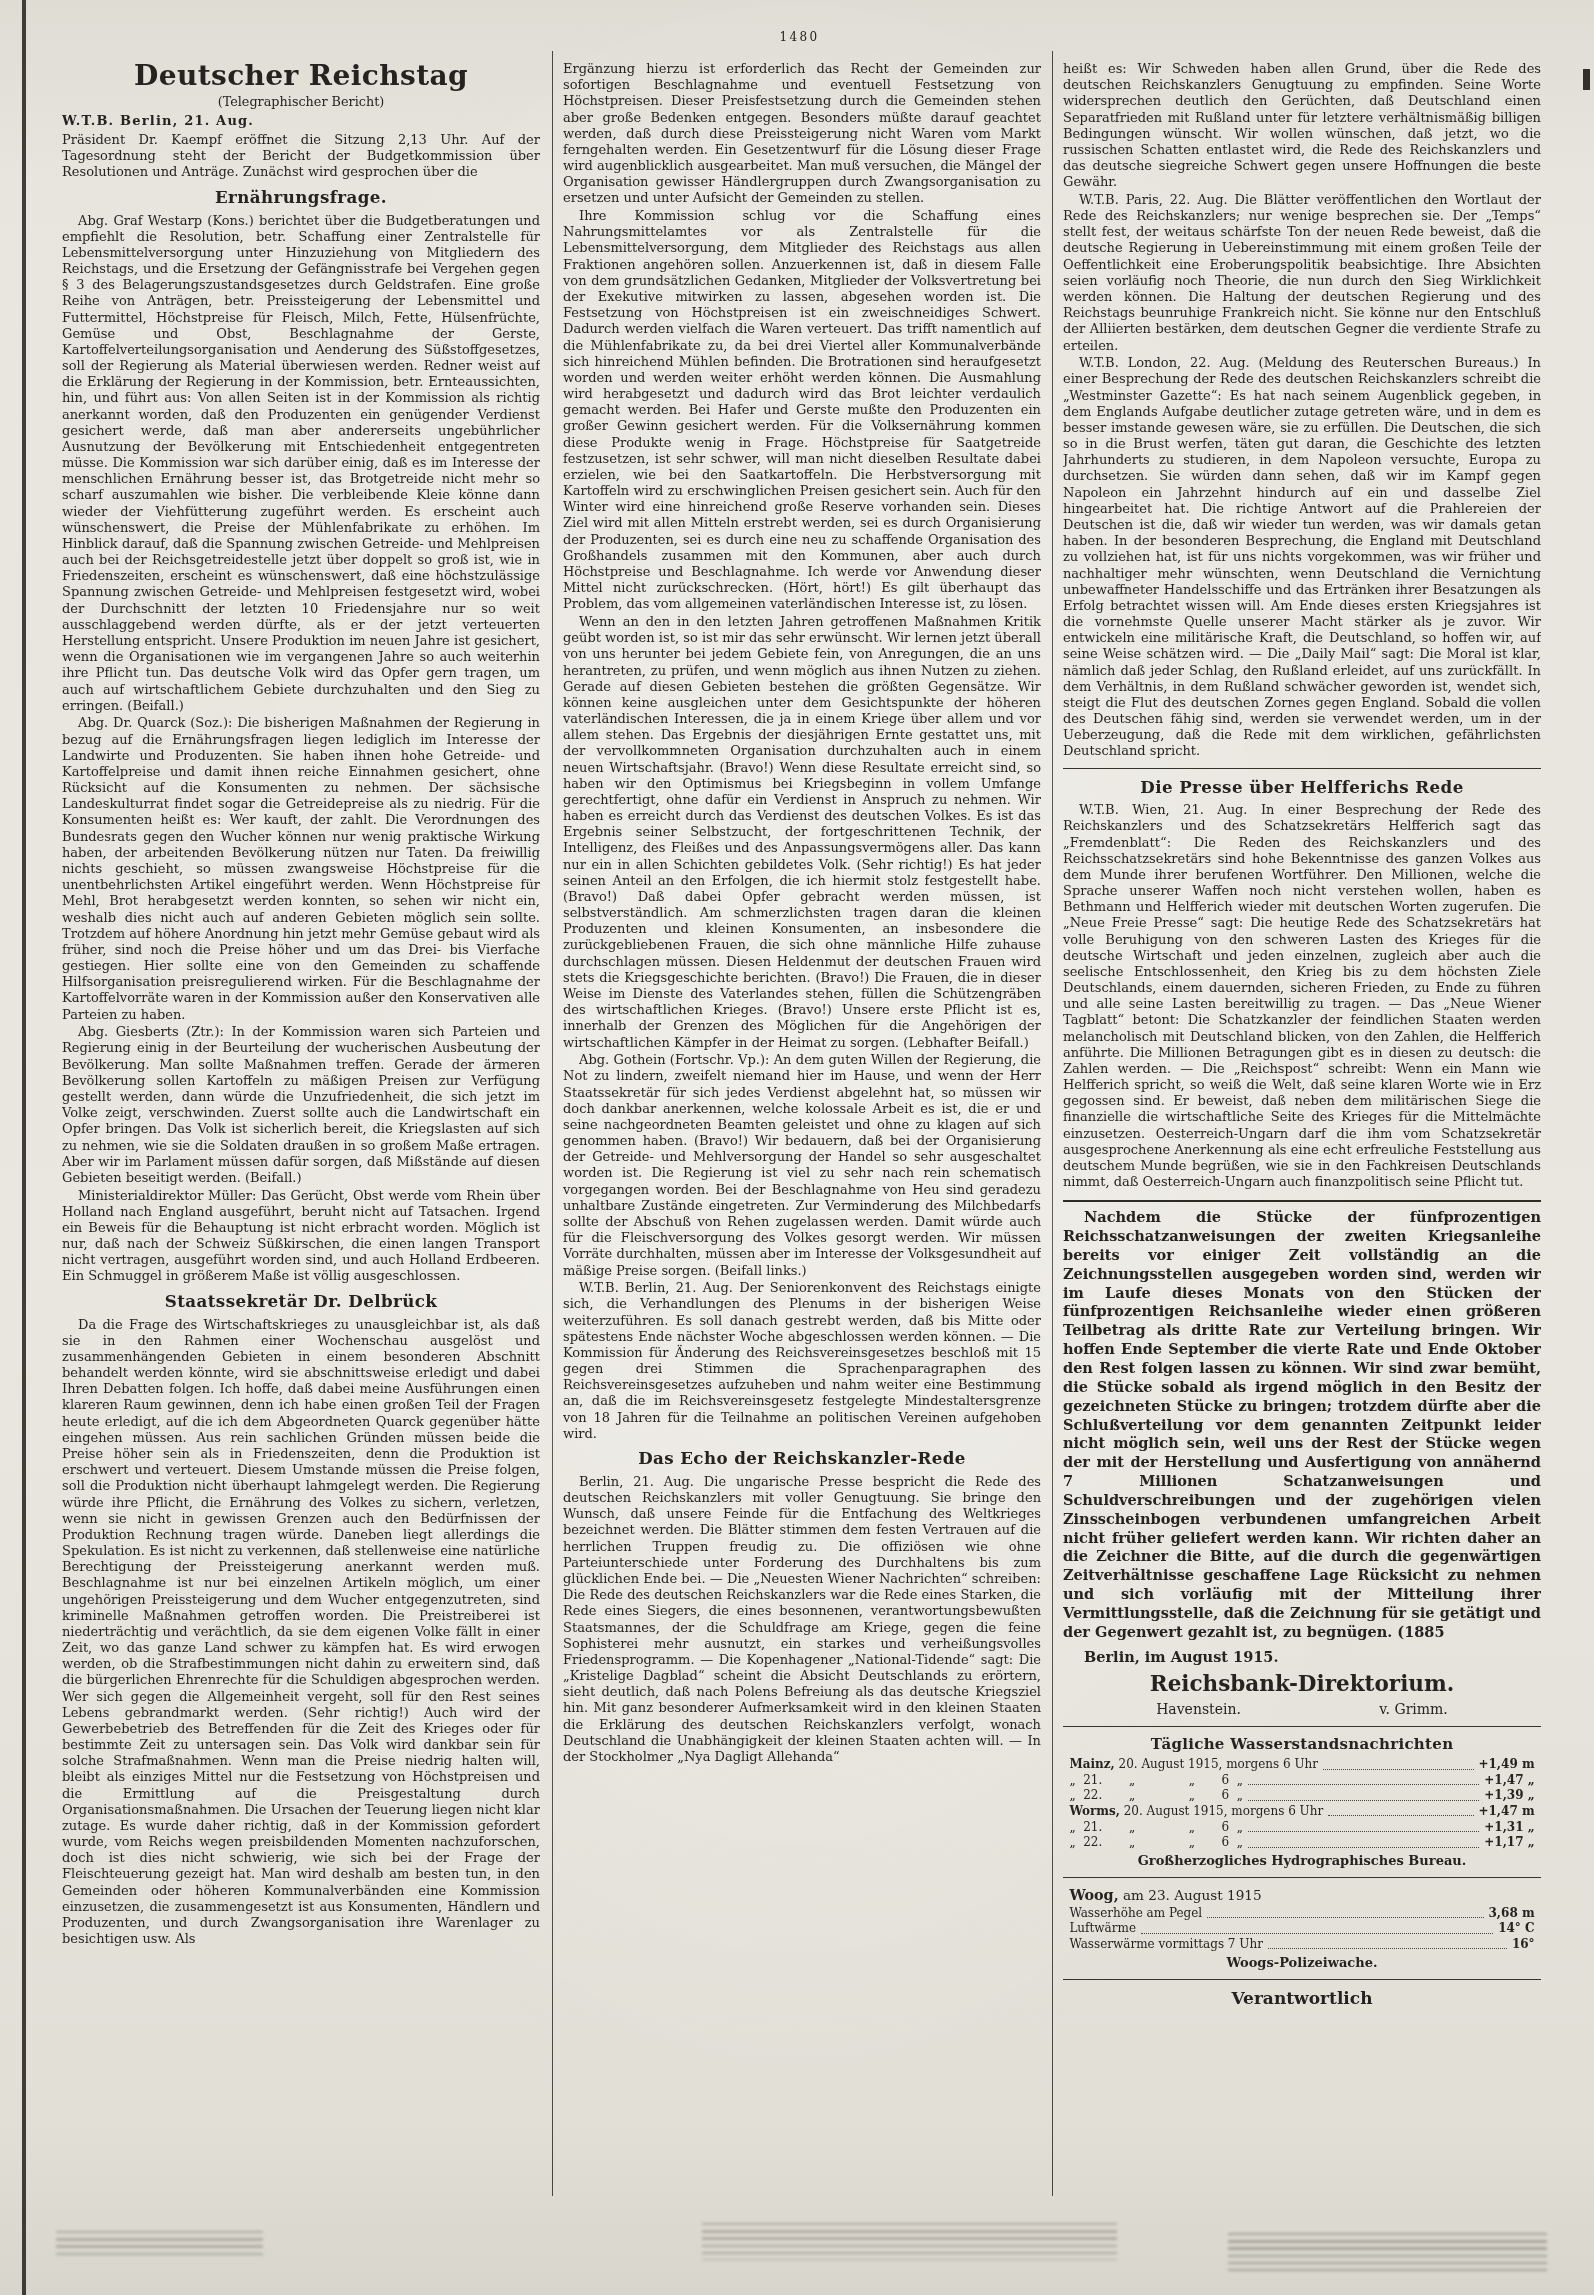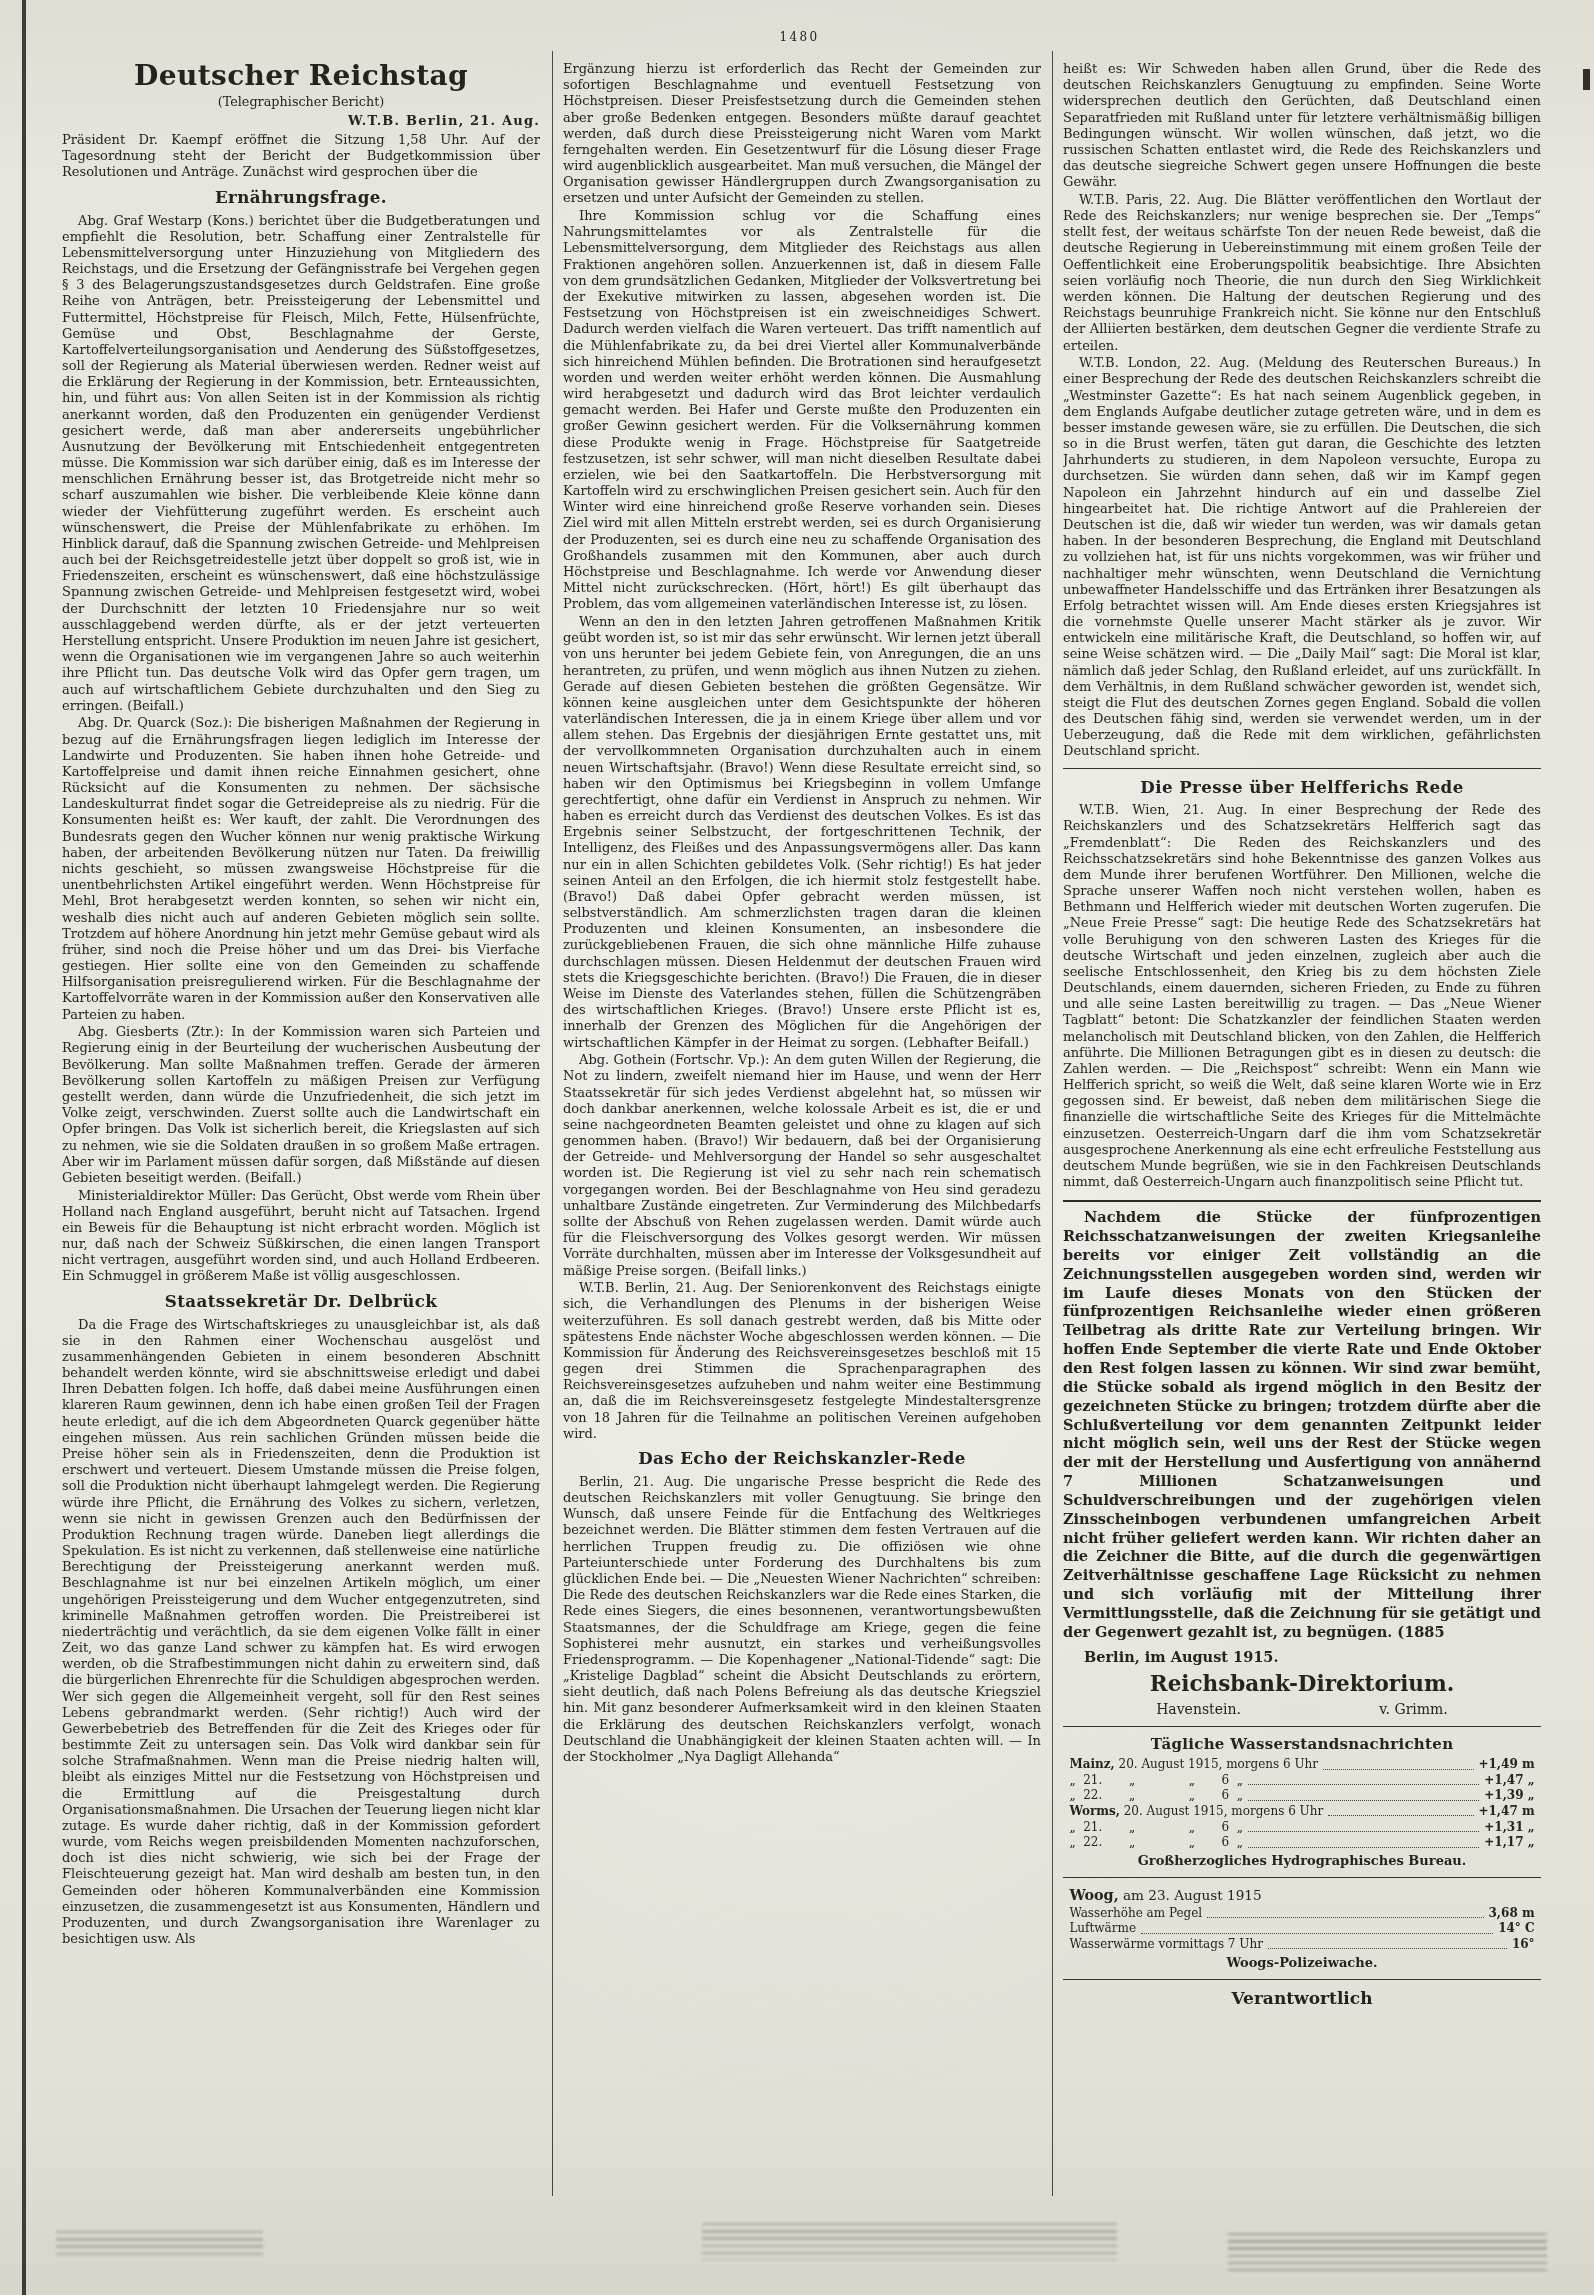--- a/index.html
+++ b/index.html
@@ -15,21 +15,21 @@
   .edge-right-mark{position:absolute;right:4.8px;top:69px;width:7.2px;height:21px;background:#33302b;filter:blur(0.6px);}
   .page-number{position:absolute;top:30px;left:48px;width:1503px;text-align:center;font-size:12px;letter-spacing:2.4px;}
   .vrule{position:absolute;top:51px;height:2145px;width:1.3px;background:linear-gradient(#2e2a25,#4a453d 50%,#2e2a25);opacity:.85;}
   .vrule1{left:552px;} .vrule2{left:1052px;}
   .col{position:absolute;top:61px;width:478px;text-align:justify;font-size:13px;line-height:1.245;height:2153px;overflow:hidden;}
   .col1{left:62px;} .col2{left:563px;} .col3{left:1063px;}
   p{margin:0 0 1.6px 0;text-indent:16px;hyphens:none;}
   p.noindent{text-indent:0;}
   h1.main-head{margin:0 0 3.2px 0;text-align:center;font-size:28px;font-weight:bold;letter-spacing:0.4px;line-height:1.05;}
   .subhead{text-align:center;font-size:12.8px;margin-bottom:1.6px;}
-  .dateline{text-align:right;font-size:13px;letter-spacing:1.2px;margin:3.2px 0 3.2px 0;font-weight:bold;}
+  .dateline{text-align:left;font-size:13px;letter-spacing:1.2px;margin:3.2px 0 3.2px 0;font-weight:bold;}
   h3.sec{margin:6.4px 0 4.8px 0;text-align:center;font-size:16.7px;font-weight:bold;letter-spacing:0.4px;}
   .rule{border-top:1.3px solid #37332c;margin:8px 32px;}
   .rule.full{margin:8px 0;}
   .rule.heavy{border-top:2px solid #2e2a24;margin:9.6px 0 6.4px 0;}
   .bek-title{text-align:center;font-size:35px;font-weight:bold;margin:3.2px 0 8px 0;letter-spacing:0.8px;}
   .bek-body{font-size:14.5px;line-height:1.3;font-weight:bold;text-indent:21px;}
   .bek-place{font-size:14.5px;font-weight:bold;margin-top:6.4px;text-indent:21px;}
   .bek-org{text-align:center;font-size:21.5px;font-weight:bold;margin:4.8px 0 3.2px 0;}
   .bek-sigs{display:flex;justify-content:space-around;font-size:14px;margin:1.6px 24px 6.4px 24px;}
   .ws-title{text-align:center;font-size:15px;font-weight:bold;margin:3.2px 0 3.2px 0;letter-spacing:0.3px;}
@@ -55,21 +55,21 @@
 
 <div class="page-number">1480</div>
 
 <div class="vrule vrule1"></div>
 <div class="vrule vrule2"></div>
 
 <div class="col col1">
   <h1 class="main-head">Deutscher Reichstag</h1>
   <div class="subhead">(Telegraphischer Bericht)</div>
   <div class="dateline">W.T.B. Berlin, 21. Aug.</div>
-  <p class="noindent">Präsident Dr. Kaempf eröffnet die Sitzung 1,58 Uhr. Auf der Tagesordnung steht der Bericht der Budgetkommission über Resolutionen und Anträge. Zunächst wird gesprochen über die</p>
+  <p class="noindent">Präsident Dr. Kaempf eröffnet die Sitzung 2,13 Uhr. Auf der Tagesordnung steht der Bericht der Budgetkommission über Resolutionen und Anträge. Zunächst wird gesprochen über die</p>
   <h3 class="sec">Ernährungsfrage.</h3>
   <p>Abg. Graf Westarp (Kons.) berichtet über die Budgetberatungen und empfiehlt die Resolution, betr. Schaffung einer Zentralstelle für Lebensmittelversorgung unter Hinzuziehung von Mitgliedern des Reichstags, und die Ersetzung der Gefängnisstrafe bei Vergehen gegen § 3 des Belagerungszustandsgesetzes durch Geldstrafen. Eine große Reihe von Anträgen, betr. Preissteigerung der Lebensmittel und Futtermittel, Höchstpreise für Fleisch, Milch, Fette, Hülsenfrüchte, Gemüse und Obst, Beschlagnahme der Gerste, Kartoffelverteilungsorganisation und Aenderung des Süßstoffgesetzes, soll der Regierung als Material überwiesen werden. Redner weist auf die Erklärung der Regierung in der Kommission, betr. Ernteaussichten, hin, und führt aus: Von allen Seiten ist in der Kommission als richtig anerkannt worden, daß den Produzenten ein genügender Verdienst gesichert werde, daß man aber andererseits ungebührlicher Ausnutzung der Bevölkerung mit Entschiedenheit entgegentreten müsse. Die Kommission war sich darüber einig, daß es im Interesse der menschlichen Ernährung besser ist, das Brotgetreide nicht mehr so scharf auszumahlen wie bisher. Die verbleibende Kleie könne dann wieder der Viehfütterung zugeführt werden. Es erscheint auch wünschenswert, die Preise der Mühlenfabrikate zu erhöhen. Im Hinblick darauf, daß die Spannung zwischen Getreide- und Mehlpreisen auch bei der Reichsgetreidestelle jetzt über doppelt so groß ist, wie in Friedenszeiten, erscheint es wünschenswert, daß eine höchstzulässige Spannung zwischen Getreide- und Mehlpreisen festgesetzt wird, wobei der Durchschnitt der letzten 10 Friedensjahre nur so weit ausschlaggebend werden dürfte, als er der jetzt verteuerten Herstellung entspricht. Unsere Produktion im neuen Jahre ist gesichert, wenn die Organisationen wie im vergangenen Jahre so auch weiterhin ihre Pflicht tun. Das deutsche Volk wird das Opfer gern tragen, um auch auf wirtschaftlichem Gebiete durchzuhalten und den Sieg zu erringen. (Beifall.)</p>
   <p>Abg. Dr. Quarck (Soz.): Die bisherigen Maßnahmen der Regierung in bezug auf die Ernährungsfragen liegen lediglich im Interesse der Landwirte und Produzenten. Sie haben ihnen hohe Getreide- und Kartoffelpreise und damit ihnen reiche Einnahmen gesichert, ohne Rücksicht auf die Konsumenten zu nehmen. Der sächsische Landeskulturrat findet sogar die Getreidepreise als zu niedrig. Für die Konsumenten heißt es: Wer kauft, der zahlt. Die Verordnungen des Bundesrats gegen den Wucher können nur wenig praktische Wirkung haben, der arbeitenden Bevölkerung nützen nur Taten. Da freiwillig nichts geschieht, so müssen zwangsweise Höchstpreise für die unentbehrlichsten Artikel eingeführt werden. Wenn Höchstpreise für Mehl, Brot herabgesetzt werden konnten, so sehen wir nicht ein, weshalb dies nicht auch auf anderen Gebieten möglich sein sollte. Trotzdem auf höhere Anordnung hin jetzt mehr Gemüse gebaut wird als früher, sind noch die Preise höher und um das Drei- bis Vierfache gestiegen. Hier sollte eine von den Gemeinden zu schaffende Hilfsorganisation preisregulierend wirken. Für die Beschlagnahme der Kartoffelvorräte waren in der Kommission außer den Konservativen alle Parteien zu haben.</p>
   <p>Abg. Giesberts (Ztr.): In der Kommission waren sich Parteien und Regierung einig in der Beurteilung der wucherischen Ausbeutung der Bevölkerung. Man sollte Maßnahmen treffen. Gerade der ärmeren Bevölkerung sollen Kartoffeln zu mäßigen Preisen zur Verfügung gestellt werden, dann würde die Unzufriedenheit, die sich jetzt im Volke zeigt, verschwinden. Zuerst sollte auch die Landwirtschaft ein Opfer bringen. Das Volk ist sicherlich bereit, die Kriegslasten auf sich zu nehmen, wie sie die Soldaten draußen in so großem Maße ertragen. Aber wir im Parlament müssen dafür sorgen, daß Mißstände auf diesen Gebieten beseitigt werden. (Beifall.)</p>
   <p>Ministerialdirektor Müller: Das Gerücht, Obst werde vom Rhein über Holland nach England ausgeführt, beruht nicht auf Tatsachen. Irgend ein Beweis für die Behauptung ist nicht erbracht worden. Möglich ist nur, daß nach der Schweiz Süßkirschen, die einen langen Transport nicht vertragen, ausgeführt worden sind, und auch Holland Erdbeeren. Ein Schmuggel in größerem Maße ist völlig ausgeschlossen.</p>
   <h3 class="sec">Staatssekretär Dr. Delbrück</h3>
   <p>Da die Frage des Wirtschaftskrieges zu unausgleichbar ist, als daß sie in den Rahmen einer Wochenschau ausgelöst und zusammenhängenden Gebieten in einem besonderen Abschnitt behandelt werden könnte, wird sie abschnittsweise erledigt und dabei Ihren Debatten folgen. Ich hoffe, daß dabei meine Ausführungen einen klareren Raum gewinnen, denn ich habe einen großen Teil der Fragen heute erledigt, auf die ich dem Abgeordneten Quarck gegenüber hätte eingehen müssen. Aus rein sachlichen Gründen müssen beide die Preise höher sein als in Friedenszeiten, denn die Produktion ist erschwert und verteuert. Diesem Umstande müssen die Preise folgen, soll die Produktion nicht überhaupt lahmgelegt werden. Die Regierung würde ihre Pflicht, die Ernährung des Volkes zu sichern, verletzen, wenn sie nicht in gewissen Grenzen auch den Bedürfnissen der Produktion Rechnung tragen würde. Daneben liegt allerdings die Spekulation. Es ist nicht zu verkennen, daß stellenweise eine natürliche Berechtigung der Preissteigerung anerkannt werden muß. Beschlagnahme ist nur bei einzelnen Artikeln möglich, um einer ungehörigen Preissteigerung und dem Wucher entgegenzutreten, sind kriminelle Maßnahmen getroffen worden. Die Preistreiberei ist niederträchtig und verächtlich, da sie dem eigenen Volke fällt in einer Zeit, wo das ganze Land schwer zu kämpfen hat. Es wird erwogen werden, ob die Strafbestimmungen nicht dahin zu erweitern sind, daß die bürgerlichen Ehrenrechte für die Schuldigen abgesprochen werden. Wer sich gegen die Allgemeinheit vergeht, soll für den Rest seines Lebens gebrandmarkt werden. (Sehr richtig!) Auch wird der Gewerbebetrieb des Betreffenden für die Zeit des Krieges oder für bestimmte Zeit zu untersagen sein. Das Volk wird dankbar sein für solche Strafmaßnahmen. Wenn man die Preise niedrig halten will, bleibt als einziges Mittel nur die Festsetzung von Höchstpreisen und die Ermittlung auf die Preisgestaltung durch Organisationsmaßnahmen. Die Ursachen der Teuerung liegen nicht klar zutage. Es wurde daher richtig, daß in der Kommission gefordert wurde, vom Reichs wegen preisbildenden Momenten nachzuforschen, doch ist dies nicht schwierig, wie sich bei der Frage der Fleischteuerung gezeigt hat. Man wird deshalb am besten tun, in den Gemeinden oder höheren Kommunalverbänden eine Kommission einzusetzen, die zusammengesetzt ist aus Konsumenten, Händlern und Produzenten, und durch Zwangsorganisation ihre Warenlager zu besichtigen usw. Als</p>
 </div>
 
 <div class="col col2">

